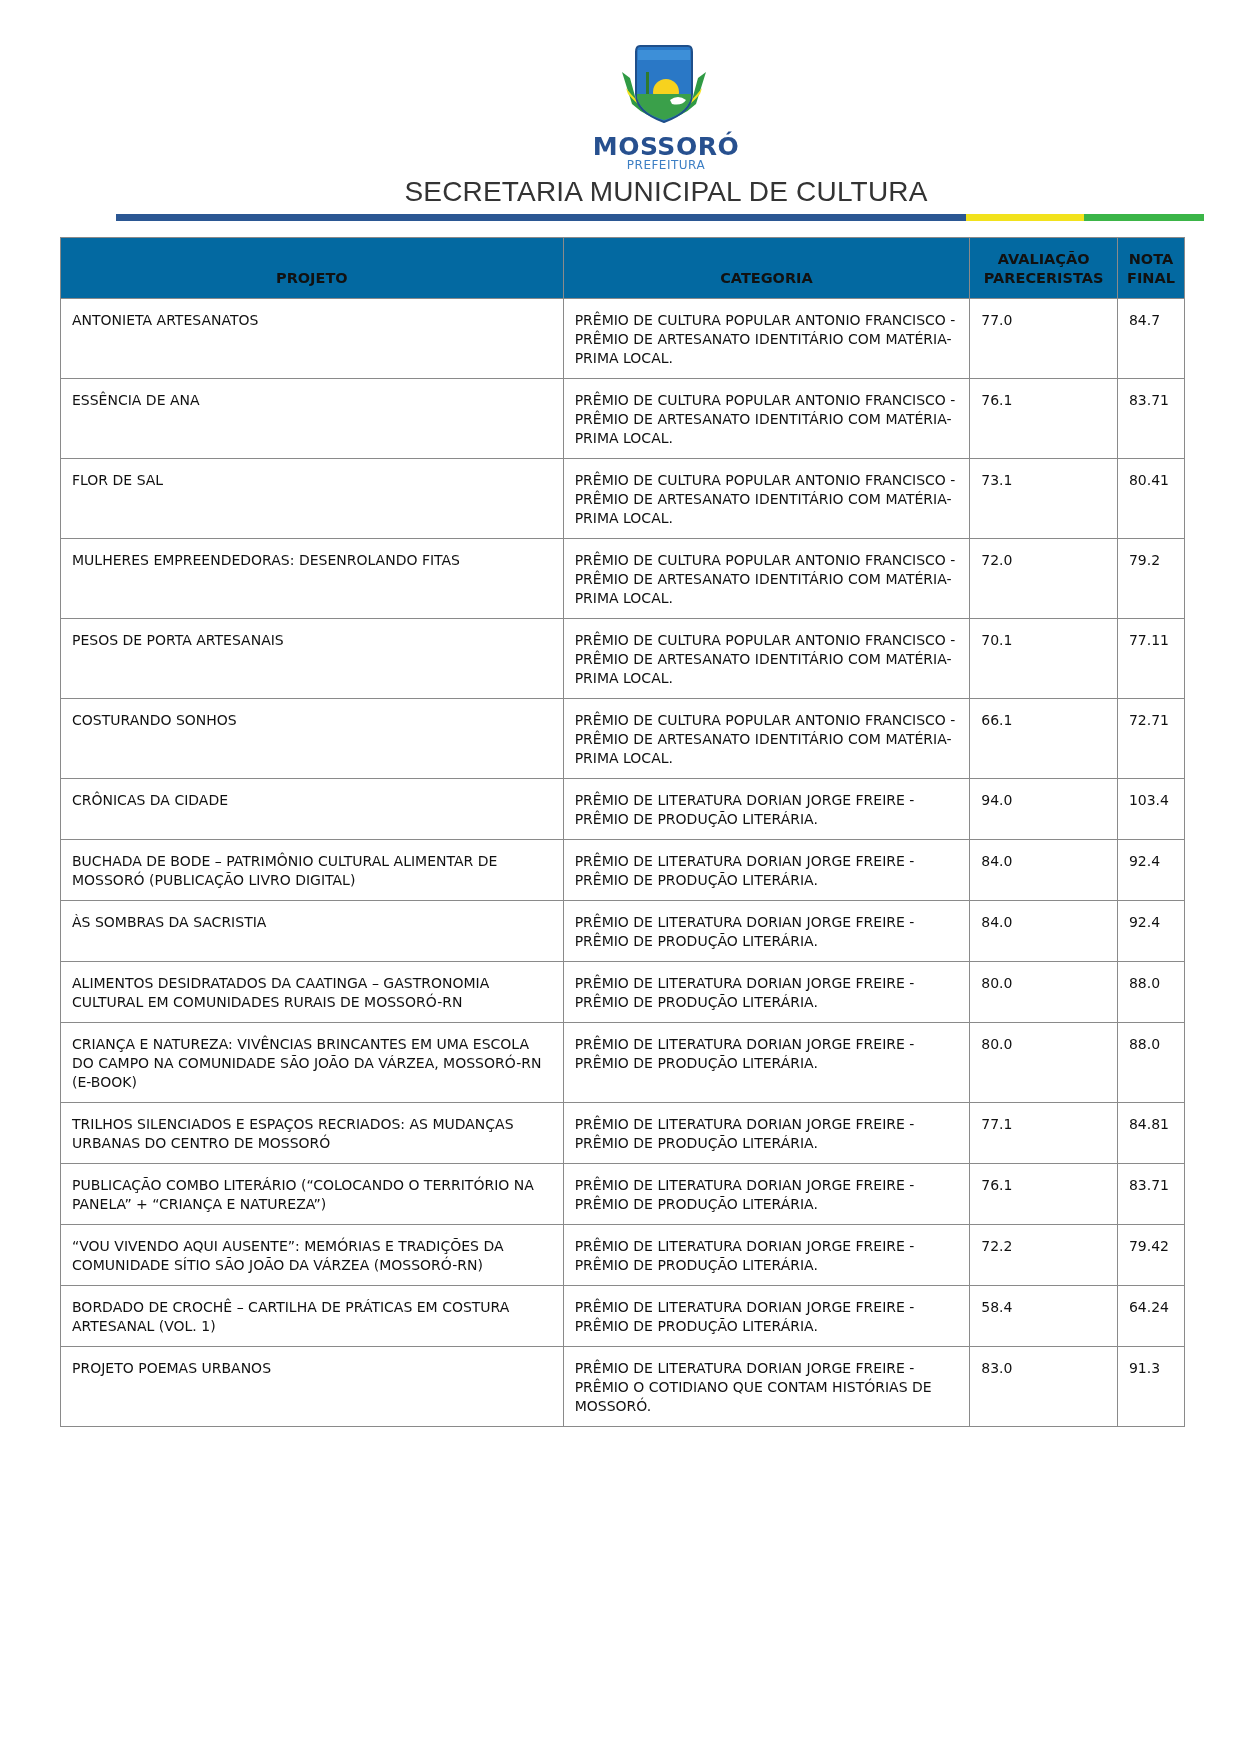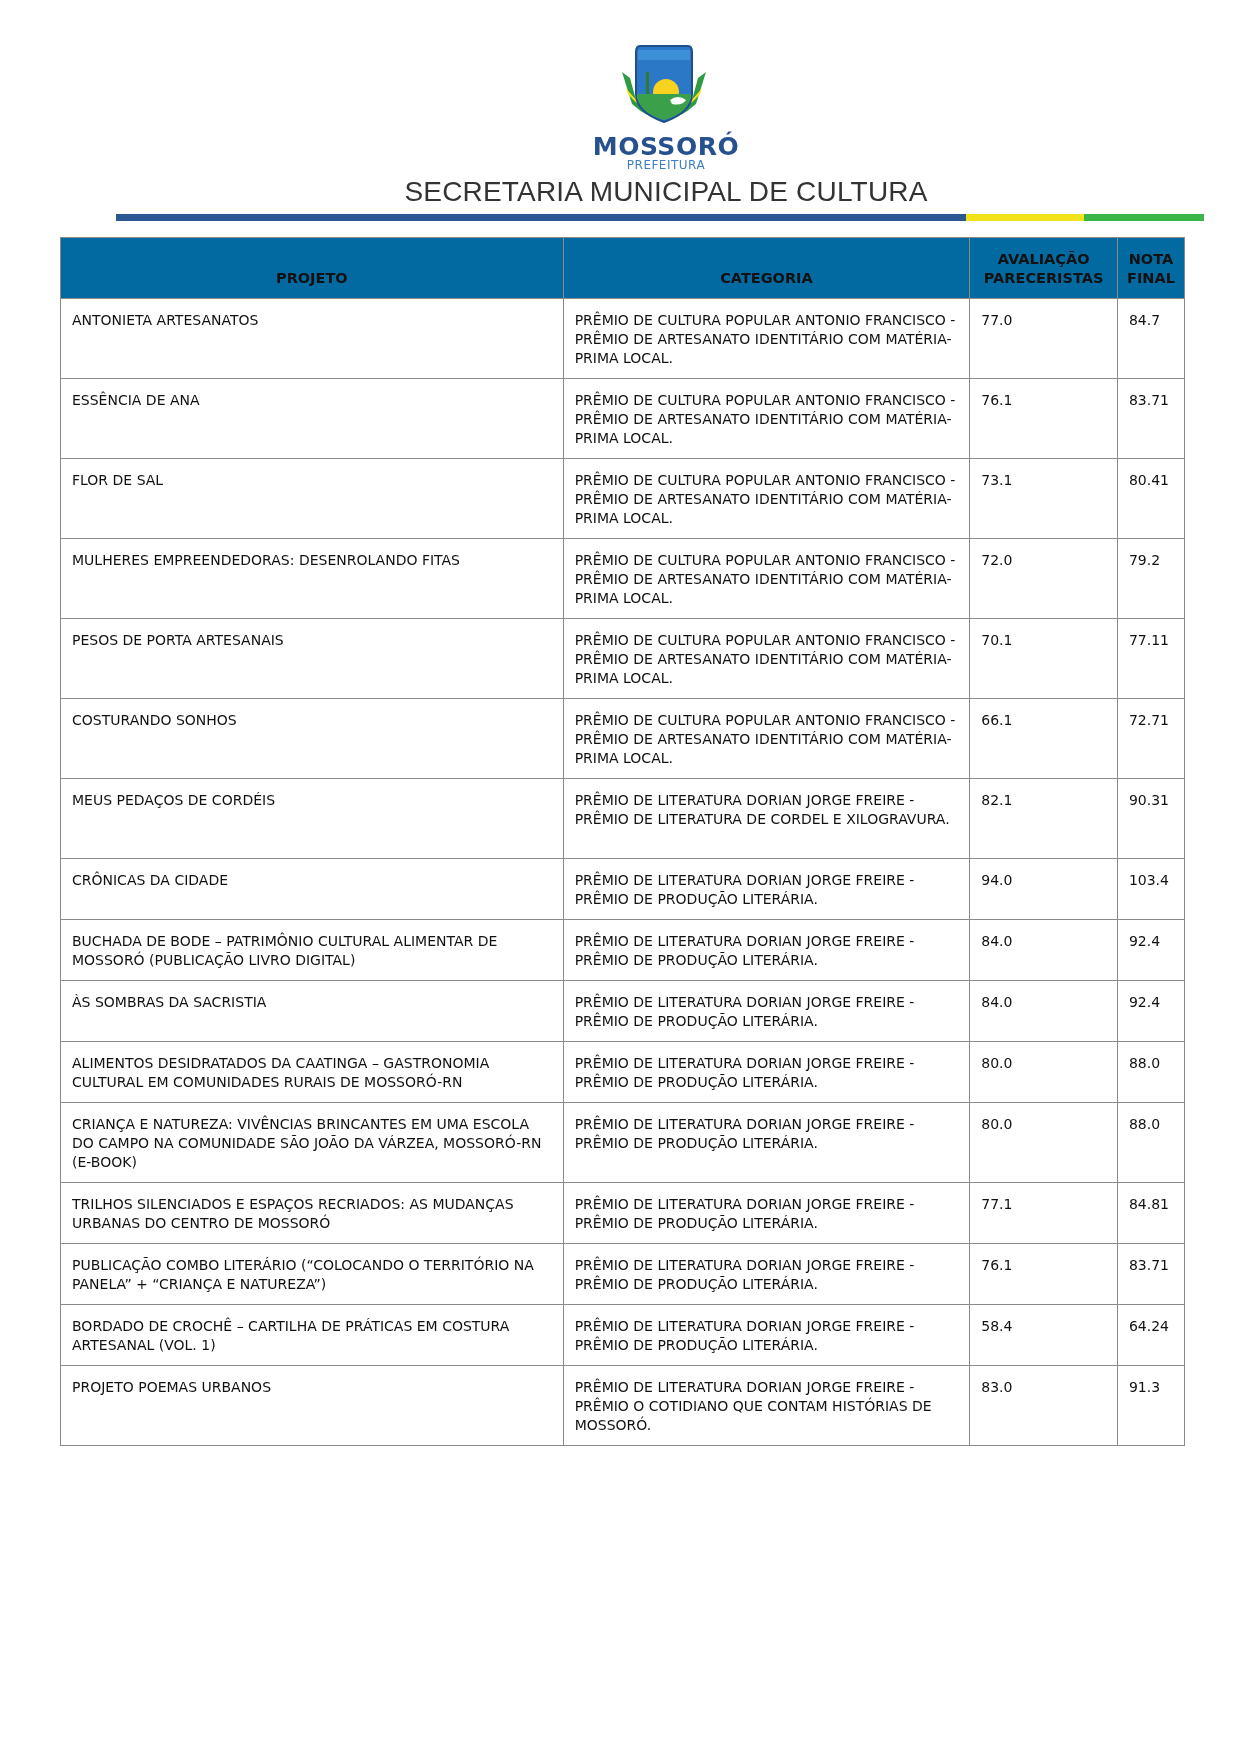--- a/index.html
+++ b/index.html
@@ -82,26 +82,20 @@
         <td>PRÊMIO DE CULTURA POPULAR ANTONIO FRANCISCO -PRÊMIO DE ARTESANATO IDENTITÁRIO COM MATÉRIA-PRIMA LOCAL.</td>
         <td>70.1</td>
         <td>77.11</td>
       </tr>
       <tr class="r3">
         <td>COSTURANDO SONHOS</td>
         <td>PRÊMIO DE CULTURA POPULAR ANTONIO FRANCISCO -PRÊMIO DE ARTESANATO IDENTITÁRIO COM MATÉRIA-PRIMA LOCAL.</td>
         <td>66.1</td>
         <td>72.71</td>
       </tr>
-      <tr class="r3">
-        <td>MEUS PEDAÇOS DE CORDÉIS</td>
-        <td>PRÊMIO DE LITERATURA DORIAN JORGE FREIRE - PRÊMIO DE LITERATURA DE CORDEL E XILOGRAVURA.</td>
-        <td>82.1</td>
-        <td>90.31</td>
-      </tr>
       <tr class="r2">
         <td>CRÔNICAS DA CIDADE</td>
         <td>PRÊMIO DE LITERATURA DORIAN JORGE FREIRE - PRÊMIO DE PRODUÇÃO LITERÁRIA.</td>
         <td>94.0</td>
         <td>103.4</td>
       </tr>
       <tr class="r2">
         <td>BUCHADA DE BODE – PATRIMÔNIO CULTURAL ALIMENTAR DE MOSSORÓ (PUBLICAÇÃO LIVRO DIGITAL)</td>
         <td>PRÊMIO DE LITERATURA DORIAN JORGE FREIRE - PRÊMIO DE PRODUÇÃO LITERÁRIA.</td>
         <td>84.0</td>
@@ -131,20 +125,26 @@
         <td>77.1</td>
         <td>84.81</td>
       </tr>
       <tr class="r2">
         <td>PUBLICAÇÃO COMBO LITERÁRIO (“COLOCANDO O TERRITÓRIO NA PANELA” + “CRIANÇA E NATUREZA”)</td>
         <td>PRÊMIO DE LITERATURA DORIAN JORGE FREIRE - PRÊMIO DE PRODUÇÃO LITERÁRIA.</td>
         <td>76.1</td>
         <td>83.71</td>
       </tr>
       <tr class="r2">
+        <td>“VOU VIVENDO AQUI AUSENTE”: MEMÓRIAS E TRADIÇÕES DA COMUNIDADE SÍTIO SÃO JOÃO DA VÁRZEA (MOSSORÓ-RN)</td>
+        <td>PRÊMIO DE LITERATURA DORIAN JORGE FREIRE - PRÊMIO DE PRODUÇÃO LITERÁRIA.</td>
+        <td>72.2</td>
+        <td>79.42</td>
+      </tr>
+      <tr class="r2">
         <td>BORDADO DE CROCHÊ – CARTILHA DE PRÁTICAS EM COSTURA ARTESANAL (VOL. 1)</td>
         <td>PRÊMIO DE LITERATURA DORIAN JORGE FREIRE - PRÊMIO DE PRODUÇÃO LITERÁRIA.</td>
         <td>58.4</td>
         <td>64.24</td>
       </tr>
       <tr class="r3">
         <td>PROJETO POEMAS URBANOS</td>
         <td>PRÊMIO DE LITERATURA DORIAN JORGE FREIRE - PRÊMIO O COTIDIANO QUE CONTAM HISTÓRIAS DE MOSSORÓ.</td>
         <td>83.0</td>
         <td>91.3</td>

